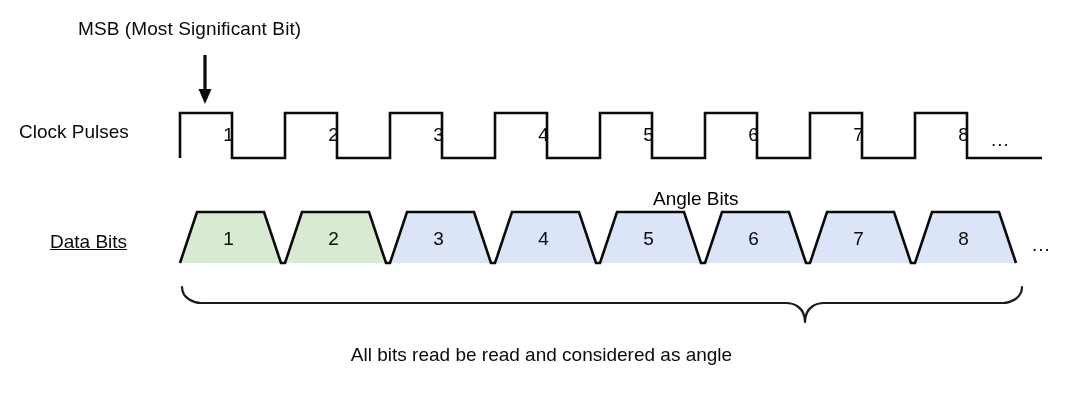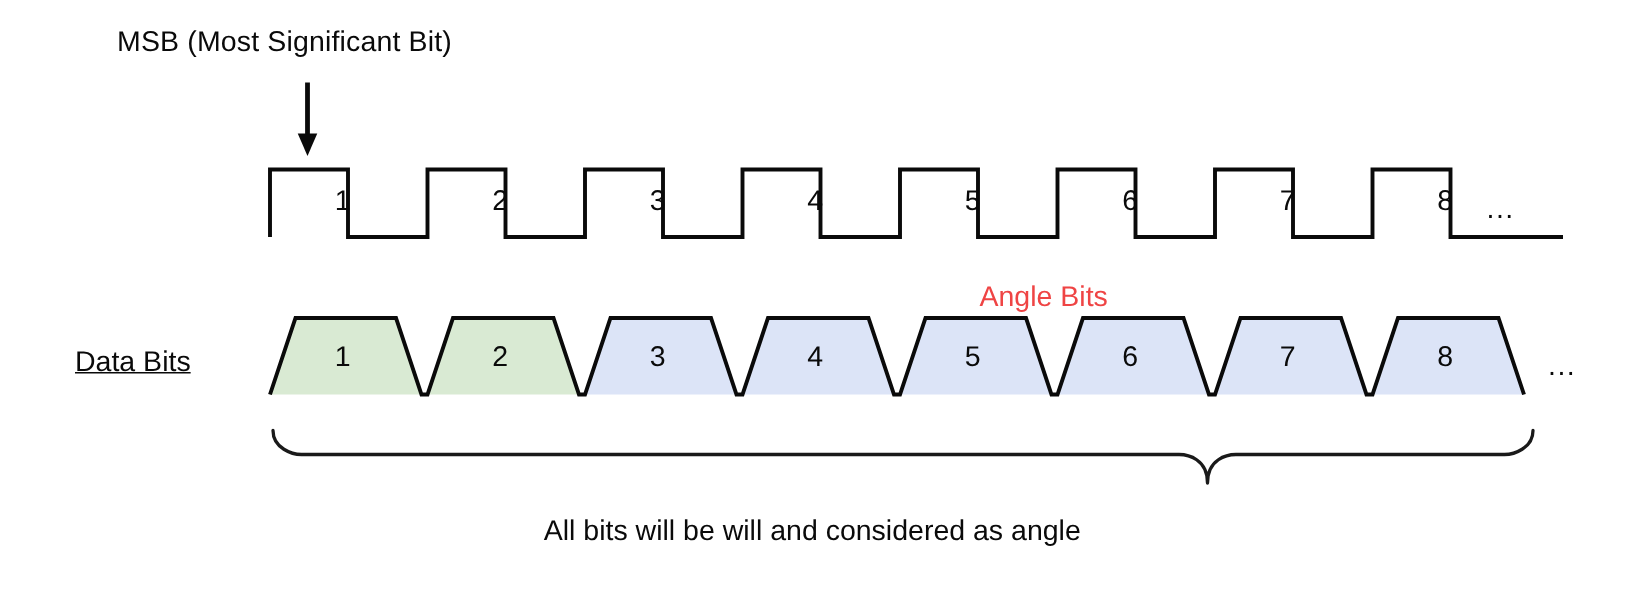--- a/index.html
+++ b/index.html
@@ -50,21 +50,21 @@
     left: 228px;
     top: 188px;
     font-size: 19px;
     color: #8bd79a;
     font-weight: 400;
   }
   #angle-bits-label {
     left: 653px;
     top: 188px;
     font-size: 19px;
-    color: #ef4444;
+    color: #000000;
     font-weight: 400;
   }
   #clock-ellipsis {
     left: 991px;
     top: 129px;
     font-size: 19px;
     letter-spacing: 1px;
   }
   #data-ellipsis {
     left: 1032px;
@@ -111,20 +111,21 @@
     <g>
       <line x1="205" y1="55" x2="205" y2="95" stroke="#0a0a0a" stroke-width="3.2"></line>
       <polygon points="205,104 198.5,89 211.5,89" fill="#0a0a0a"></polygon>
     </g>
 
     <path id="brace-path" fill="none" stroke="#1a1a1a" stroke-width="2.2" stroke-linecap="round" stroke-linejoin="round" d="M 182 287 C 182 299, 195 303, 201 303 L 786 303 C 792 303, 805 306, 805 322 C 805 306, 818 303, 824 303 L 1003 303 C 1009 303, 1022 299, 1022 287"></path>
   </svg>
 
   <div class="lbl" id="msb-label">MSB (Most Significant Bit)</div>
 
+  <div class="lbl" id="clock-row-label">Clock Pulses</div>
 
   <div class="lbl" id="data-row-label">Data Bits</div>
 
 
   <div class="lbl" id="angle-bits-label">Angle Bits</div>
 
   <div class="lbl" id="clock-ellipsis">...</div>
 
   <div class="lbl" id="data-ellipsis">...</div>
 
@@ -142,14 +143,14 @@
       <div class="bitnum" style="left: 208.5px; top: 228px;">1</div>
       <div class="bitnum" style="left: 313.5px; top: 228px;">2</div>
       <div class="bitnum" style="left: 418.5px; top: 228px;">3</div>
       <div class="bitnum" style="left: 523.5px; top: 228px;">4</div>
       <div class="bitnum" style="left: 628.5px; top: 228px;">5</div>
       <div class="bitnum" style="left: 733.5px; top: 228px;">6</div>
       <div class="bitnum" style="left: 838.5px; top: 228px;">7</div>
       <div class="bitnum" style="left: 943.5px; top: 228px;">8</div>
     </div>
 
-  <div class="lbl" id="brace-caption">All bits will be will and considered as angle</div>
+  <div class="lbl" id="brace-caption">All bits read be read and considered as angle</div>
 </div>
 
 </body></html>

